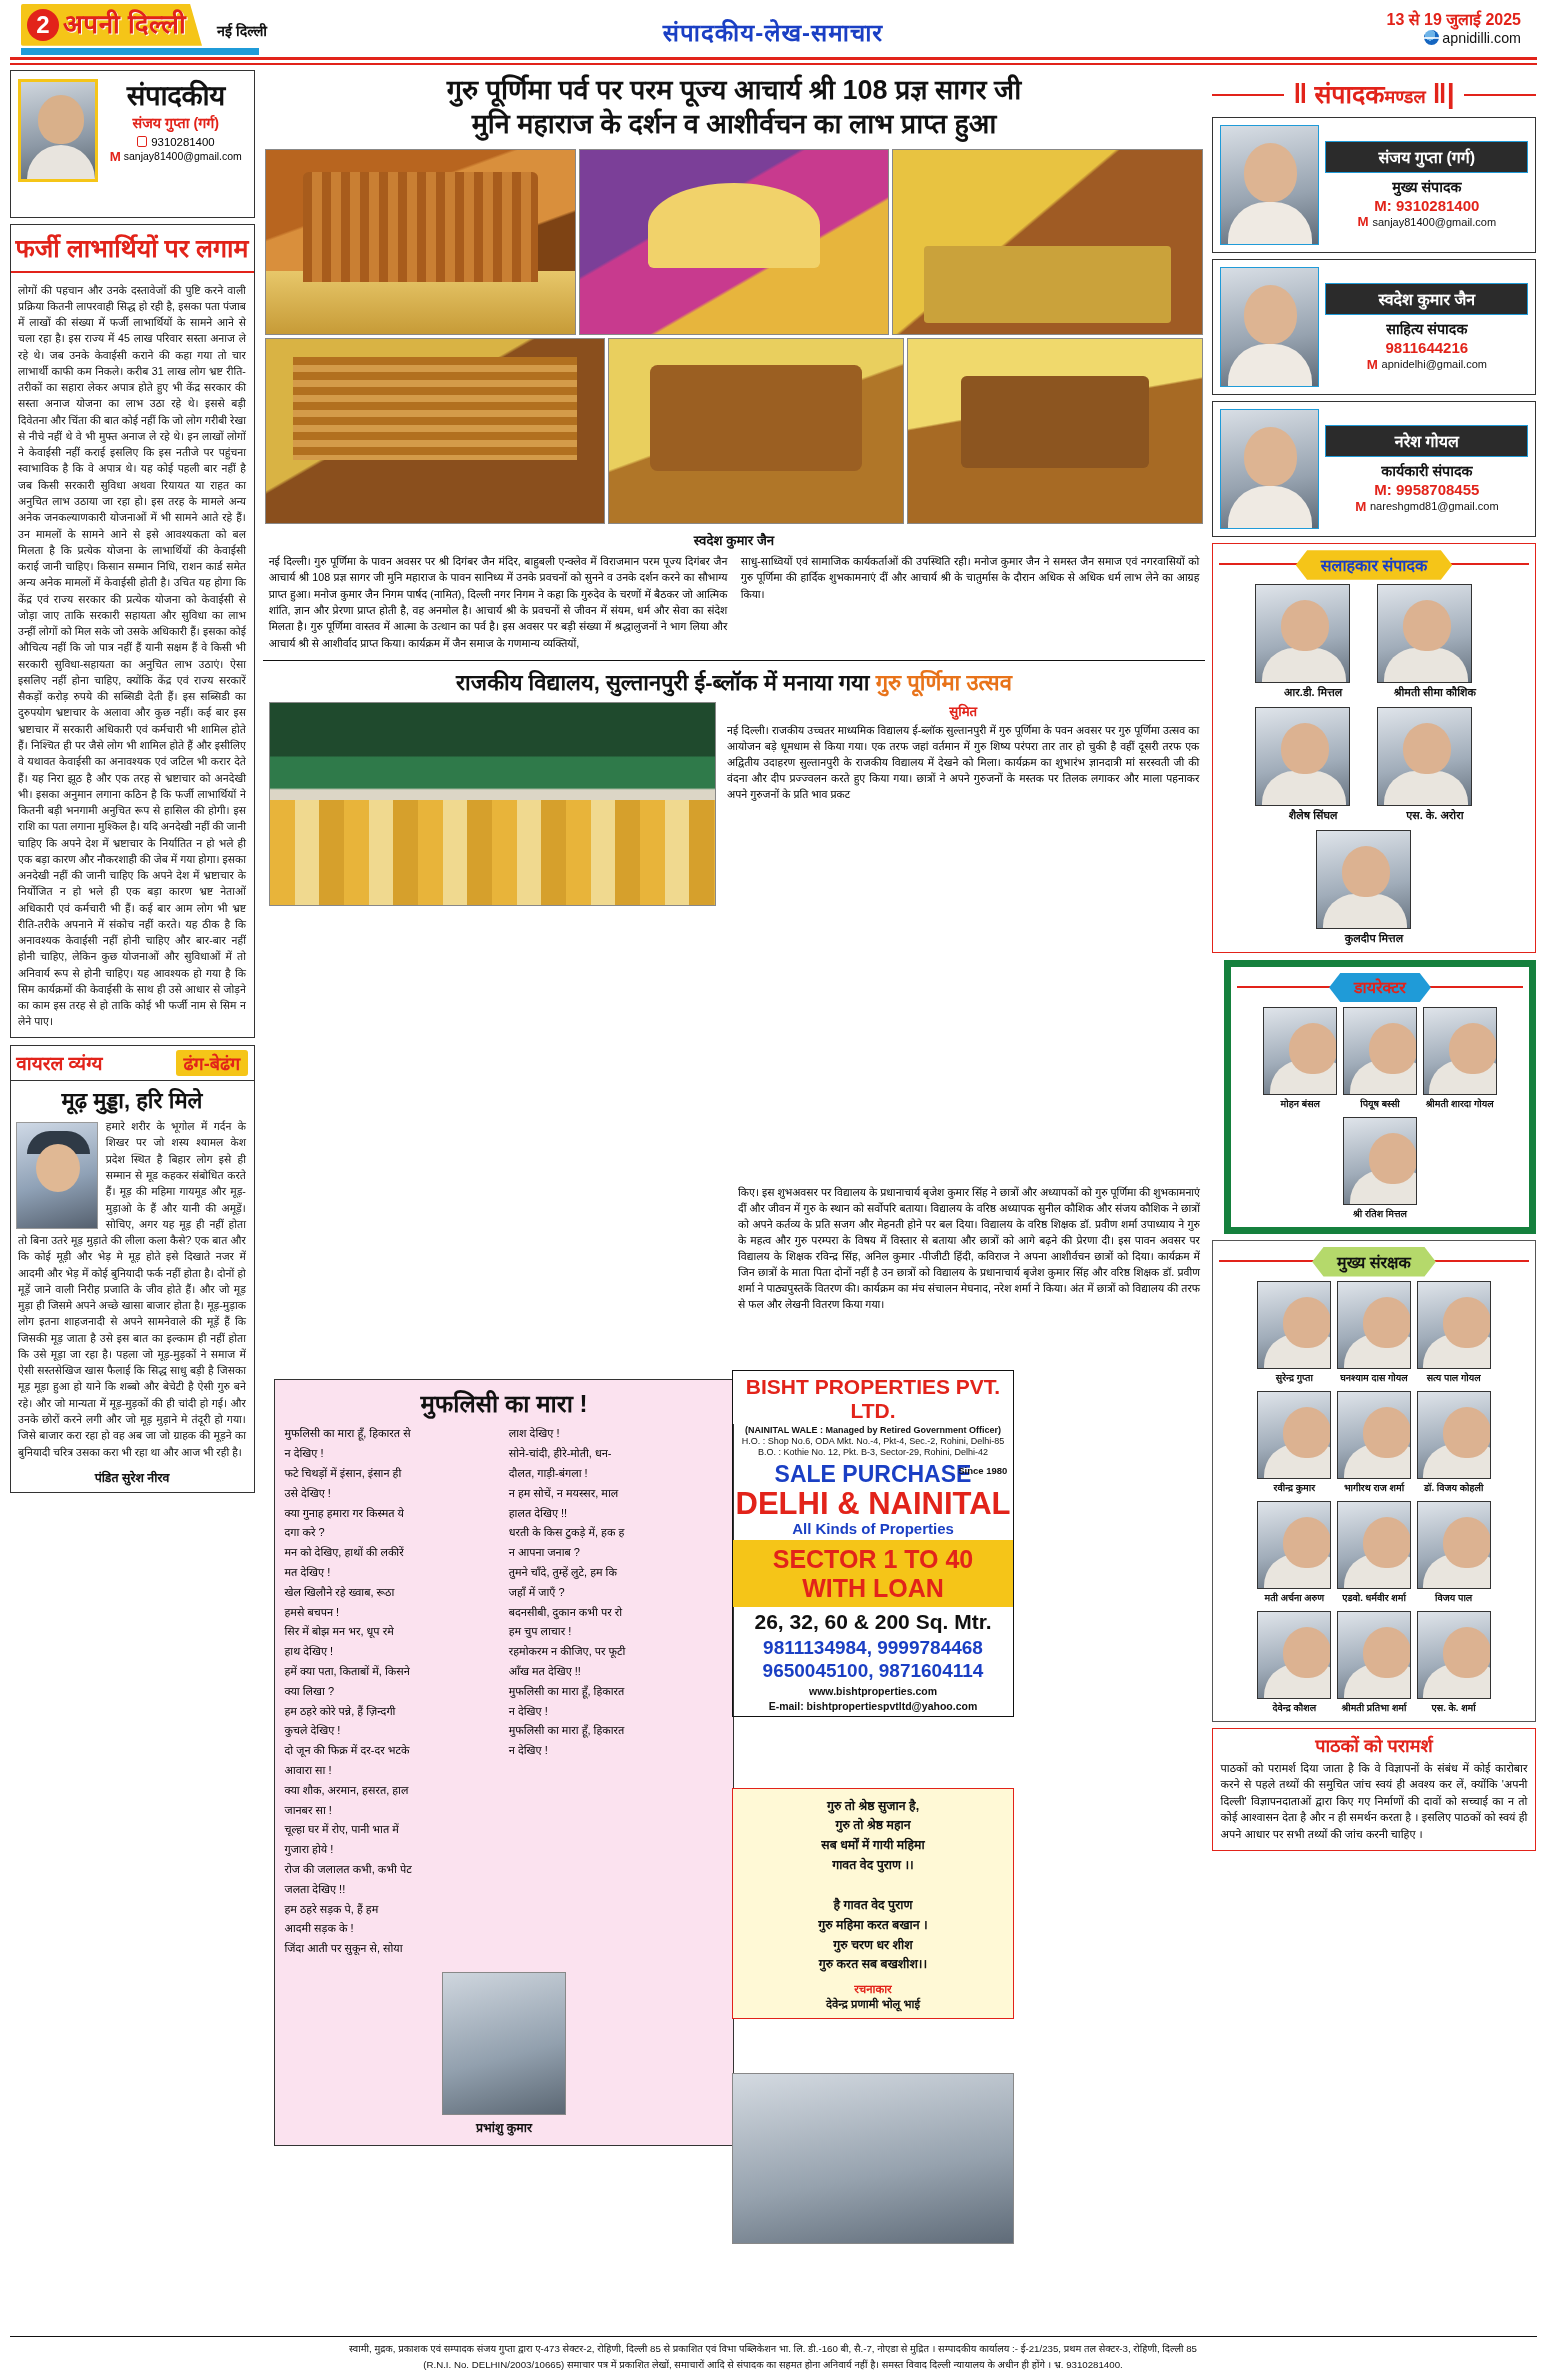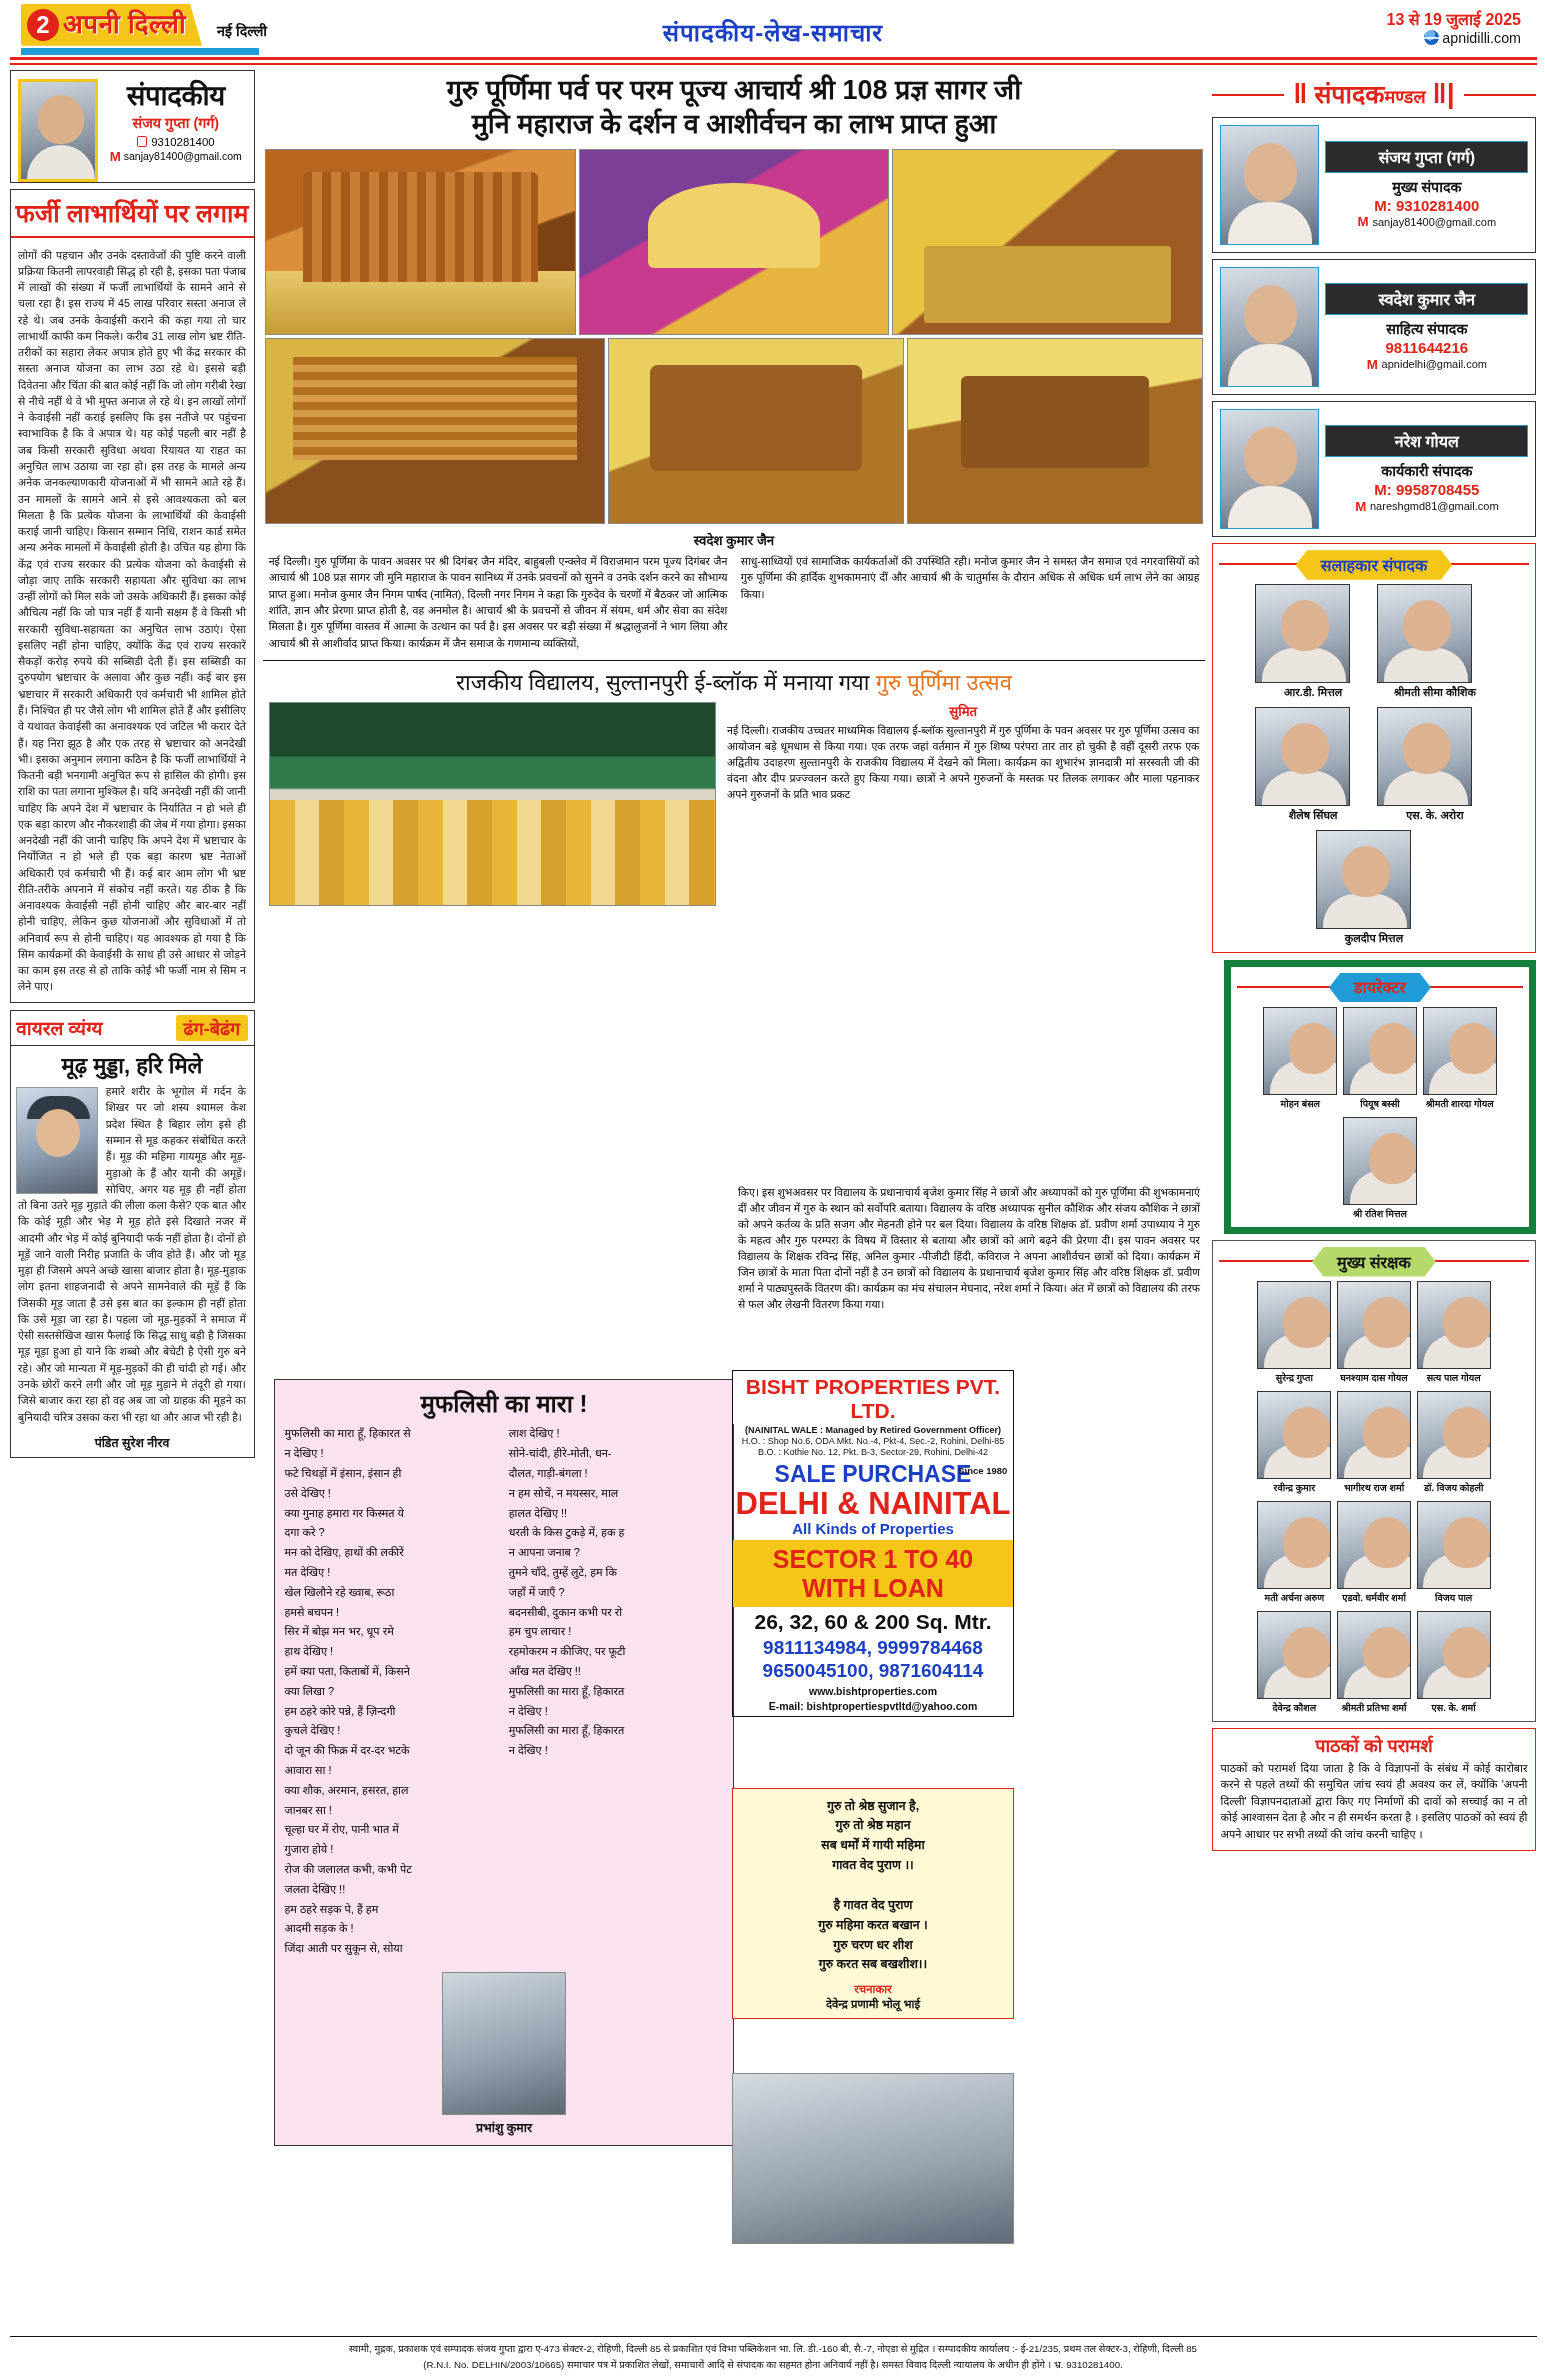--- a/index.html
+++ b/index.html
@@ -45,21 +45,21 @@
   .redrule2 { position:absolute; left:9.5px; right:9.5px; top:63px; height:1.9px; background:#e2231a; }
 
   
   .colA { position:absolute; left:9.5px; top:70px; width:245px; }
   .colB { position:absolute; left:263px; top:70px; width:464px; }
   .colD { position:absolute; left:1212px; top:70px; width:324px; }
 
   .box { border:1px solid #333; background:#fff; }
 
   
-  .edmast { border:1px solid #333; padding:7.6px; display:flex; gap:7.6px; align-items:flex-start; height:113px;}
+  .edmast { border:1px solid #333; padding:7.6px; display:flex; gap:7.6px; align-items:flex-start; height:148px;}
   .edphoto { width:80px; height:103px; border:3.8px solid #f5c518; background:linear-gradient(170deg,#cfd6dd,#8d99a6 60%,#5a6670); flex:0 0 auto; position:relative; overflow:hidden;}
   .edphoto::after{content:"";position:absolute;left:17px;top:13.3px;width:46px;height:49px;border-radius:50% 50% 46% 46%;background:#d9b08a;}
   .edphoto::before{content:"";position:absolute;left:5.7px;bottom:0;width:68px;height:34px;border-radius:34px 34px 0 0;background:#e8e4de;}
   .edmast-text { flex:1; text-align:center; padding-top:3.8px;}
   .edmast-logo { color:#111; font-weight:bold; font-size:27.6px; line-height:1; letter-spacing:-0.5px;}
   .edmast-name { color:#e2231a; font-weight:bold; font-size:14.3px; margin-top:2.9px;}
   .edmast-ph { font-size:11.4px; margin-top:3.8px; display:flex; justify-content:center; gap:3.8px; align-items:center;}
   .edmast-mail { font-size:10.5px; margin-top:1.9px; display:flex; justify-content:center; gap:2.9px; align-items:center;}
   .phicon{display:inline-block;width:10.5px;height:10.5px;border:1.4px solid #e2231a;border-radius:1.9px;}
   .gm {display:inline-block; color:#e2231a; font-weight:bold; font-size:13.3px; line-height:1;}
@@ -104,21 +104,21 @@
   .ph-b1::after{content:"";position:absolute;left:8%;top:10%;width:84%;height:56%;
     background:repeating-linear-gradient(180deg,#b2701f 0 7.6px,#d49b49 7.6px 15px);}
   .ph-b2{flex:1;height:186px;background:linear-gradient(160deg,#e9cf5e 0 45%,#b07628 46% 100%);}
   .ph-b2::after{content:"";position:absolute;left:14%;top:14%;width:72%;height:58%;background:#9b5f22;border-radius:7.6px;}
   .ph-b3{flex:1;height:186px;background:linear-gradient(170deg,#f0d96c 0 38%,#a76a24 39% 100%);}
   .ph-b3::after{content:"";position:absolute;left:18%;top:20%;width:64%;height:50%;background:#8c5520;border-radius:5.7px;}
 
   .byline { text-align:center; font-weight:bold; font-size:13.3px; color:#111; padding:7.6px 0 3.8px; }
   .byline-red { text-align:center; font-weight:bold; font-size:13.3px; color:#e2231a; padding:5.7px 0 1.9px; }
 
-  .hl-sec { color:#111; font-weight:normal; font-size:22px; text-align:center; padding:7.6px 5.7px 5.7px; line-height:1.25;}
+  .hl-sec { color:#111; font-weight:bold; font-size:22px; text-align:center; padding:7.6px 5.7px 5.7px; line-height:1.25;}
   .hl-sec .ora{ color:#e8731a; }
 
   .ph-school { width:100%; height:204px; border:1px solid #888; position:relative; overflow:hidden;
     background:linear-gradient(180deg,#1f4a2d 0 26%,#2f7a4a 27% 42%,#dcd6c6 43% 100%); }
   .ph-school::after{content:"";position:absolute;left:0;bottom:0;width:100%;height:52%;
     background:repeating-linear-gradient(90deg,#e8b43a 0 25px,#f0d98f 25px 49px, #d6a02c 49px 74px);}
 
   
   .poembox{ background:#fbe2ef; border:1px solid #333; }
   .poemttl{ text-align:center; font-weight:bold; font-size:24px; color:#111; padding:5.7px 0 3.8px;}

